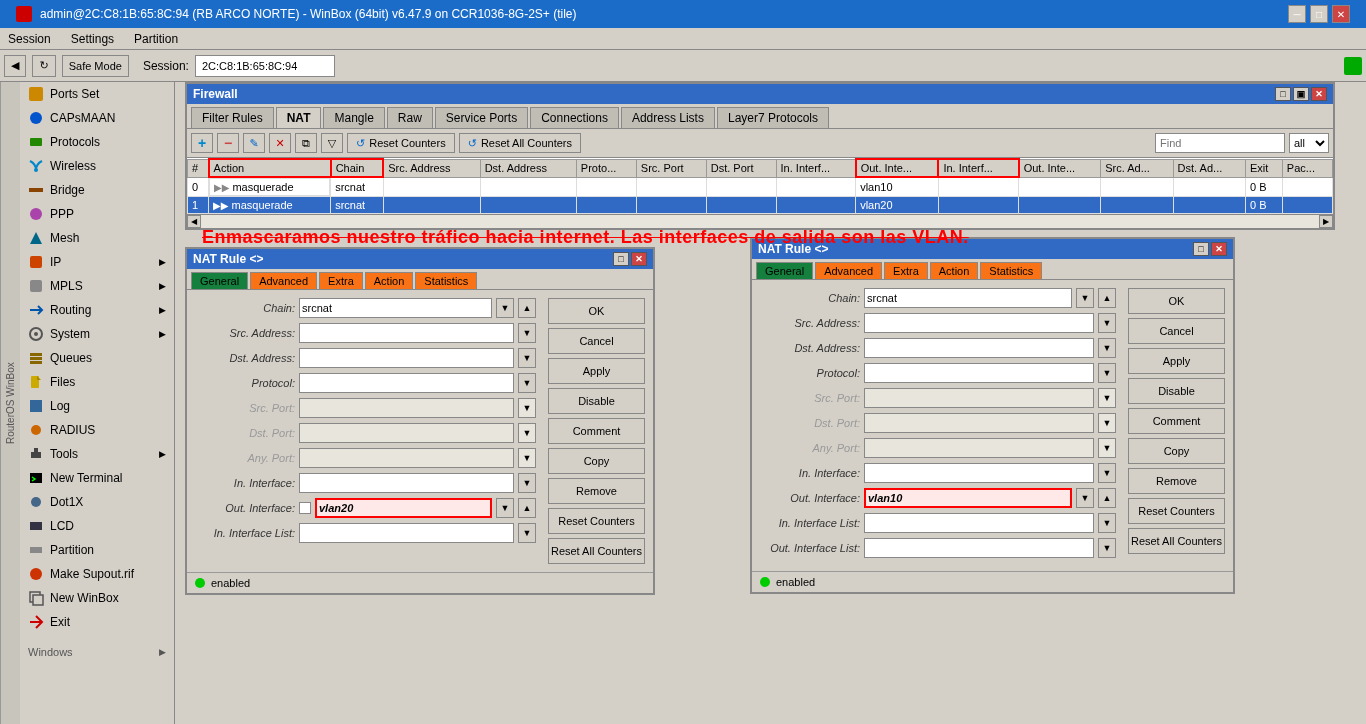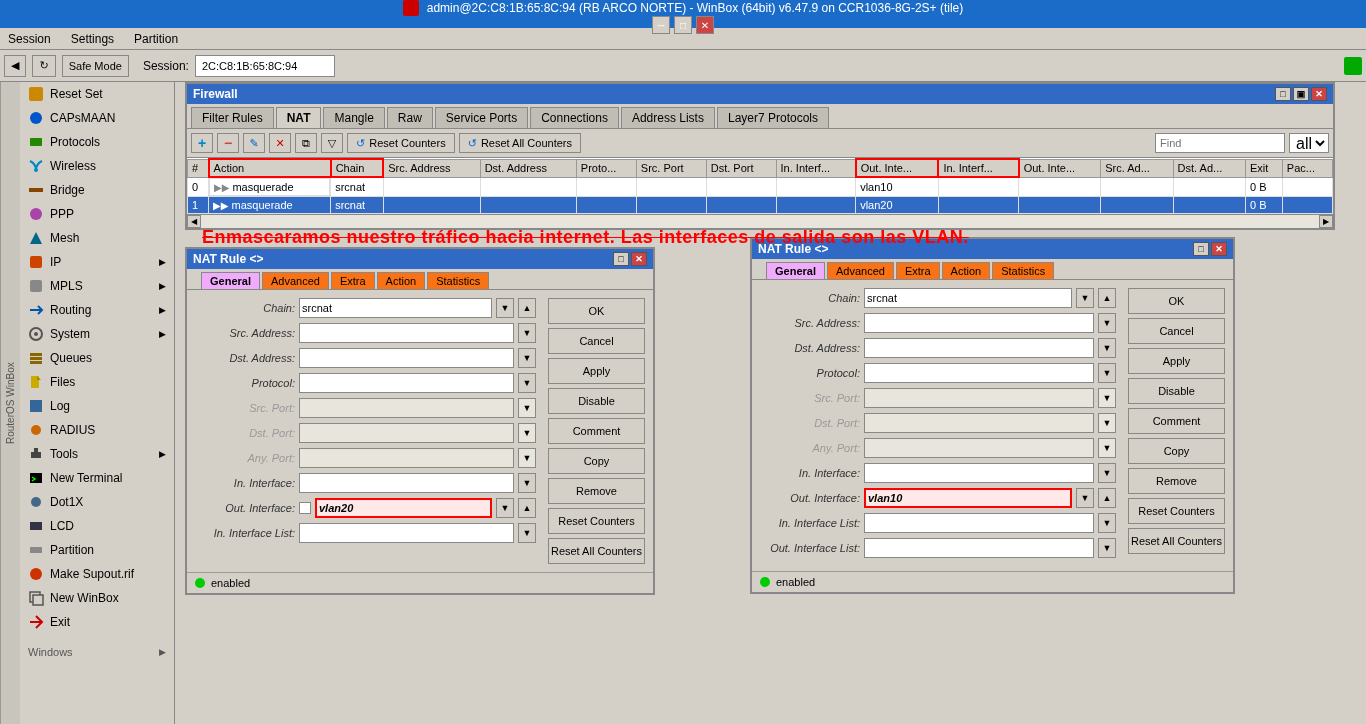--- a/index.html
+++ b/index.html
@@ -13,24 +13,23 @@
       position: relative;
     }
 
     
     .title-bar {
       background: #1a6cc8;
       color: white;
       height: 28px;
       display: flex;
       align-items: center;
-      padding: 0 10px;
+      padding: 0 16px;
       font-size: 12px;
       justify-content: space-between;
-      flex-direction: column;
     }
     .title-bar-left { display: flex; align-items: center; gap: 8px; }
     .title-bar-controls { display: flex; gap: 4px; }
     .title-btn {
       width: 18px; height: 18px;
       background: #d4d0c8;
       border: 1px solid #888;
       cursor: pointer;
       display: flex; align-items: center; justify-content: center;
       font-size: 10px;
@@ -248,23 +247,22 @@
     }
     .dialog-tab {
       padding: 2px 8px;
       border: 1px solid #888;
       border-bottom: none;
       cursor: pointer;
       background: #f97316;
       font-size: 11px;
     }
     .dialog-tab.active {
-      background: #f0abfc;
-      font-weight: bold;
-      margin-left: 10px;
+      background: #15803d;
+      font-weight: normal;
     }
 
     .dialog-content {
       display: flex;
       padding: 4px;
       gap: 4px;
     }
     .dialog-form {
       flex: 1;
       padding: 4px;
@@ -339,22 +337,21 @@
       border: 1px solid #888;
       background: white;
       font-size: 11px;
       padding: 0 4px;
     }
     .search-select {
       width: 40px;
       height: 20px;
       border: 1px solid #888;
       background: white;
-      font-size: 16px;
-      text-align: right;
+      font-size: 11px;
     }
 
     .table-scroll-h {
       display: flex;
       background: #d4d0c8;
       border-top: 1px solid #888;
       height: 14px;
     }
     .table-scroll-btn {
       width: 14px;
@@ -417,21 +414,21 @@
 
 <div class="main-layout">
 
   <div style="width:20px;background:#c8c5bd;border-right:1px solid #999;display:flex;align-items:center;justify-content:center;writing-mode:vertical-rl;transform:rotate(180deg);font-size:10px;color:#555;">RouterOS WinBox</div>
 
   <div class="sidebar">
     <div class="sidebar-item">
       <svg class="sidebar-icon" viewBox="0 0 16 16">
           <rect x="1" y="1" width="14" height="14" rx="2" fill="#cc8800"></rect>
         </svg>
-      <span>Reset Set</span>
+      <span>Ports Set</span>
     </div>
     <div class="sidebar-item">
       <svg class="sidebar-icon" viewBox="0 0 16 16">
           <circle cx="8" cy="8" r="6" fill="#0055cc"></circle>
         </svg>
       <span>CAPsMAAN</span>
     </div>
     <div class="sidebar-item">
       <svg class="sidebar-icon" viewBox="0 0 16 16">
           <rect x="2" y="4" width="12" height="8" rx="1" fill="#228800"></rect>

